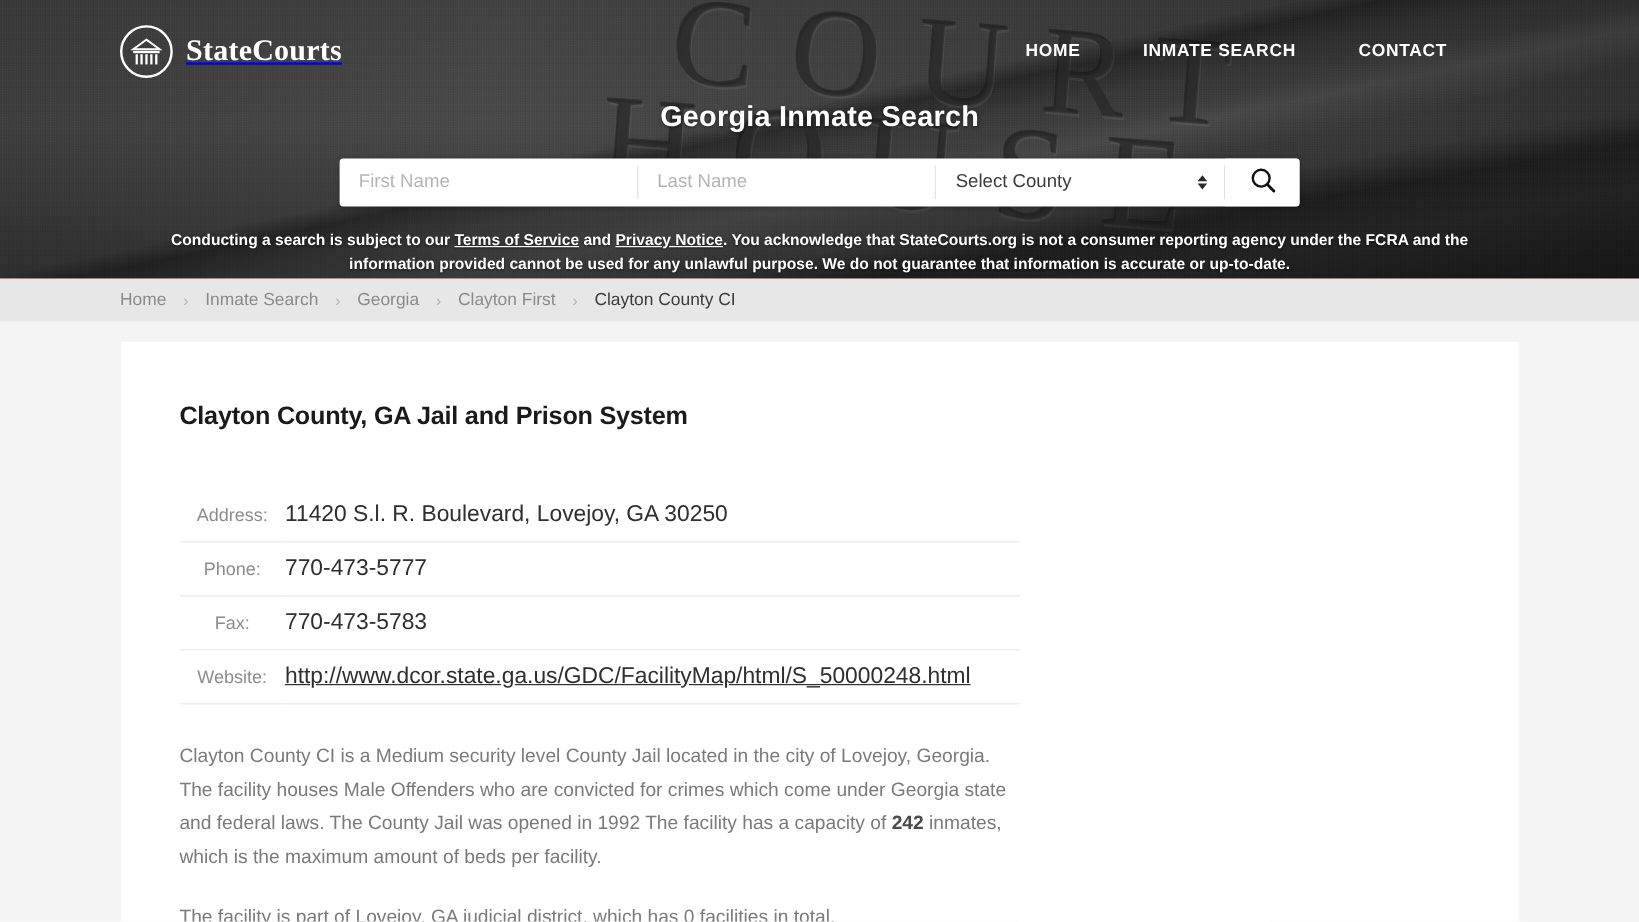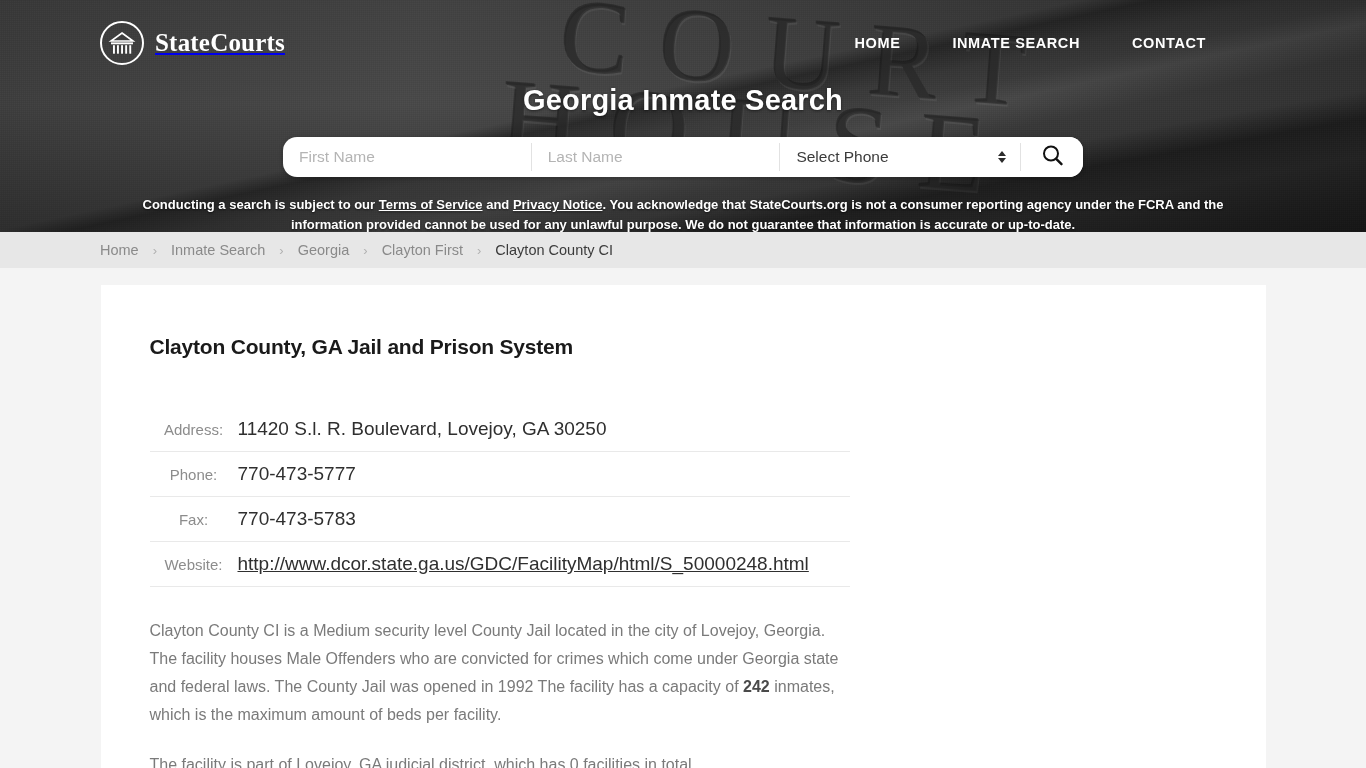--- a/index.html
+++ b/index.html
@@ -93,34 +93,34 @@
     font-size: 14.5px;
     font-weight: 700;
     letter-spacing: .6px;
     text-decoration: none;
   }
 
   
   .page-hero-title {
     text-align: center;
     color: #ffffff;
-    font-size: 29px;
+    font-size: 24px;
     font-weight: 700;
     margin-top: 12px;
     letter-spacing: .2px;
     text-shadow: 0 1px 3px rgba(0,0,0,.5);
   }
 
   
   .search-wrap {
     margin: 20px auto 0;
     width: 800px;
     height: 40px;
     background: #ffffff;
-    border-radius: 14px;
+    border-radius: 3px;
     display: flex;
     align-items: stretch;
     overflow: hidden;
     box-shadow: 0 1px 4px rgba(0,0,0,.25);
   }
   .search-field {
     border: none;
     outline: none;
     font-family: "Liberation Sans", sans-serif;
     font-size: 15.5px;
@@ -297,21 +297,21 @@
     </div>
 
     <h1 class="page-hero-title">Georgia Inmate Search</h1>
 
     <div class="search-wrap">
       <input class="search-field f-first" type="text" placeholder="First Name" style="">
       <div class="vdiv"></div>
       <input class="search-field f-last" type="text" placeholder="Last Name" style="">
       <div class="vdiv"></div>
       <div class="state-select">
-        <span>Select Phone</span>
+        <span>Select County</span>
         <span class="spinner">
           <i class="up"></i>
             <i class="down"></i>
         </span>
       </div>
       <div class="vdiv"></div>
       <button class="search-btn">
         <span>
           <svg width="25" height="25" viewBox="0 0 25 25" aria-hidden="true">
             <circle cx="11" cy="10.5" r="7" fill="none" stroke="#111111" stroke-width="2"></circle>

